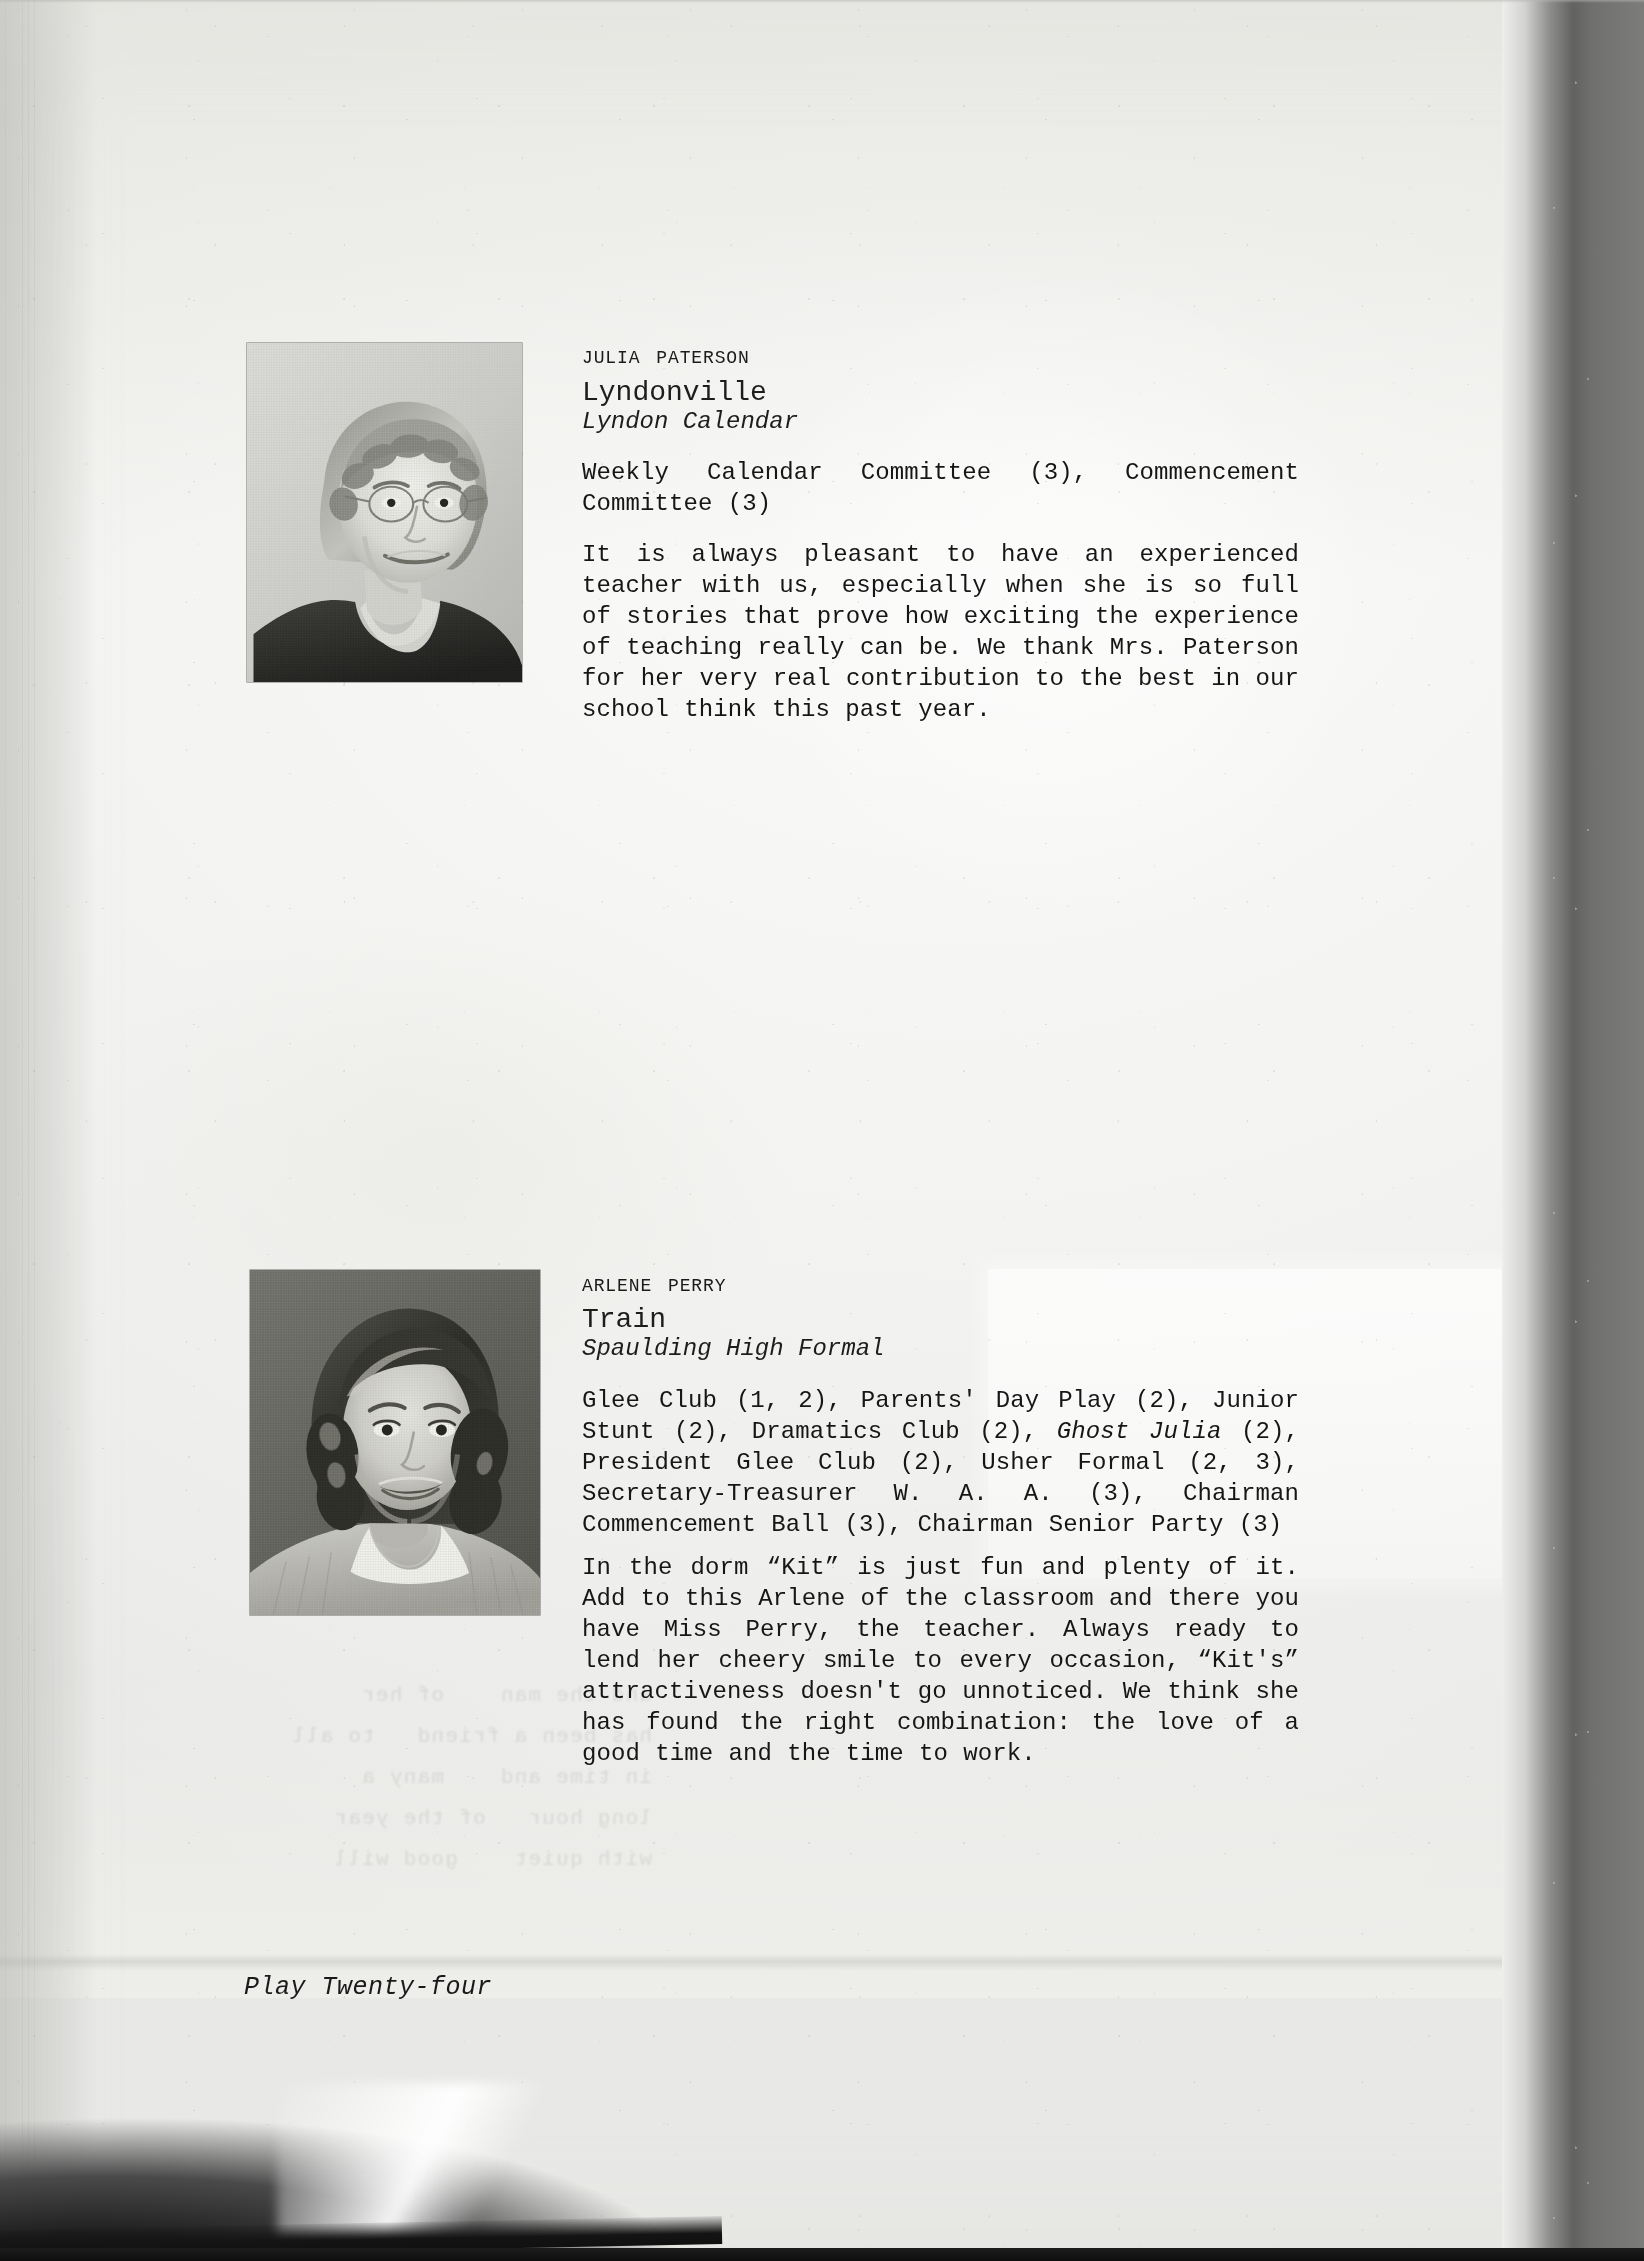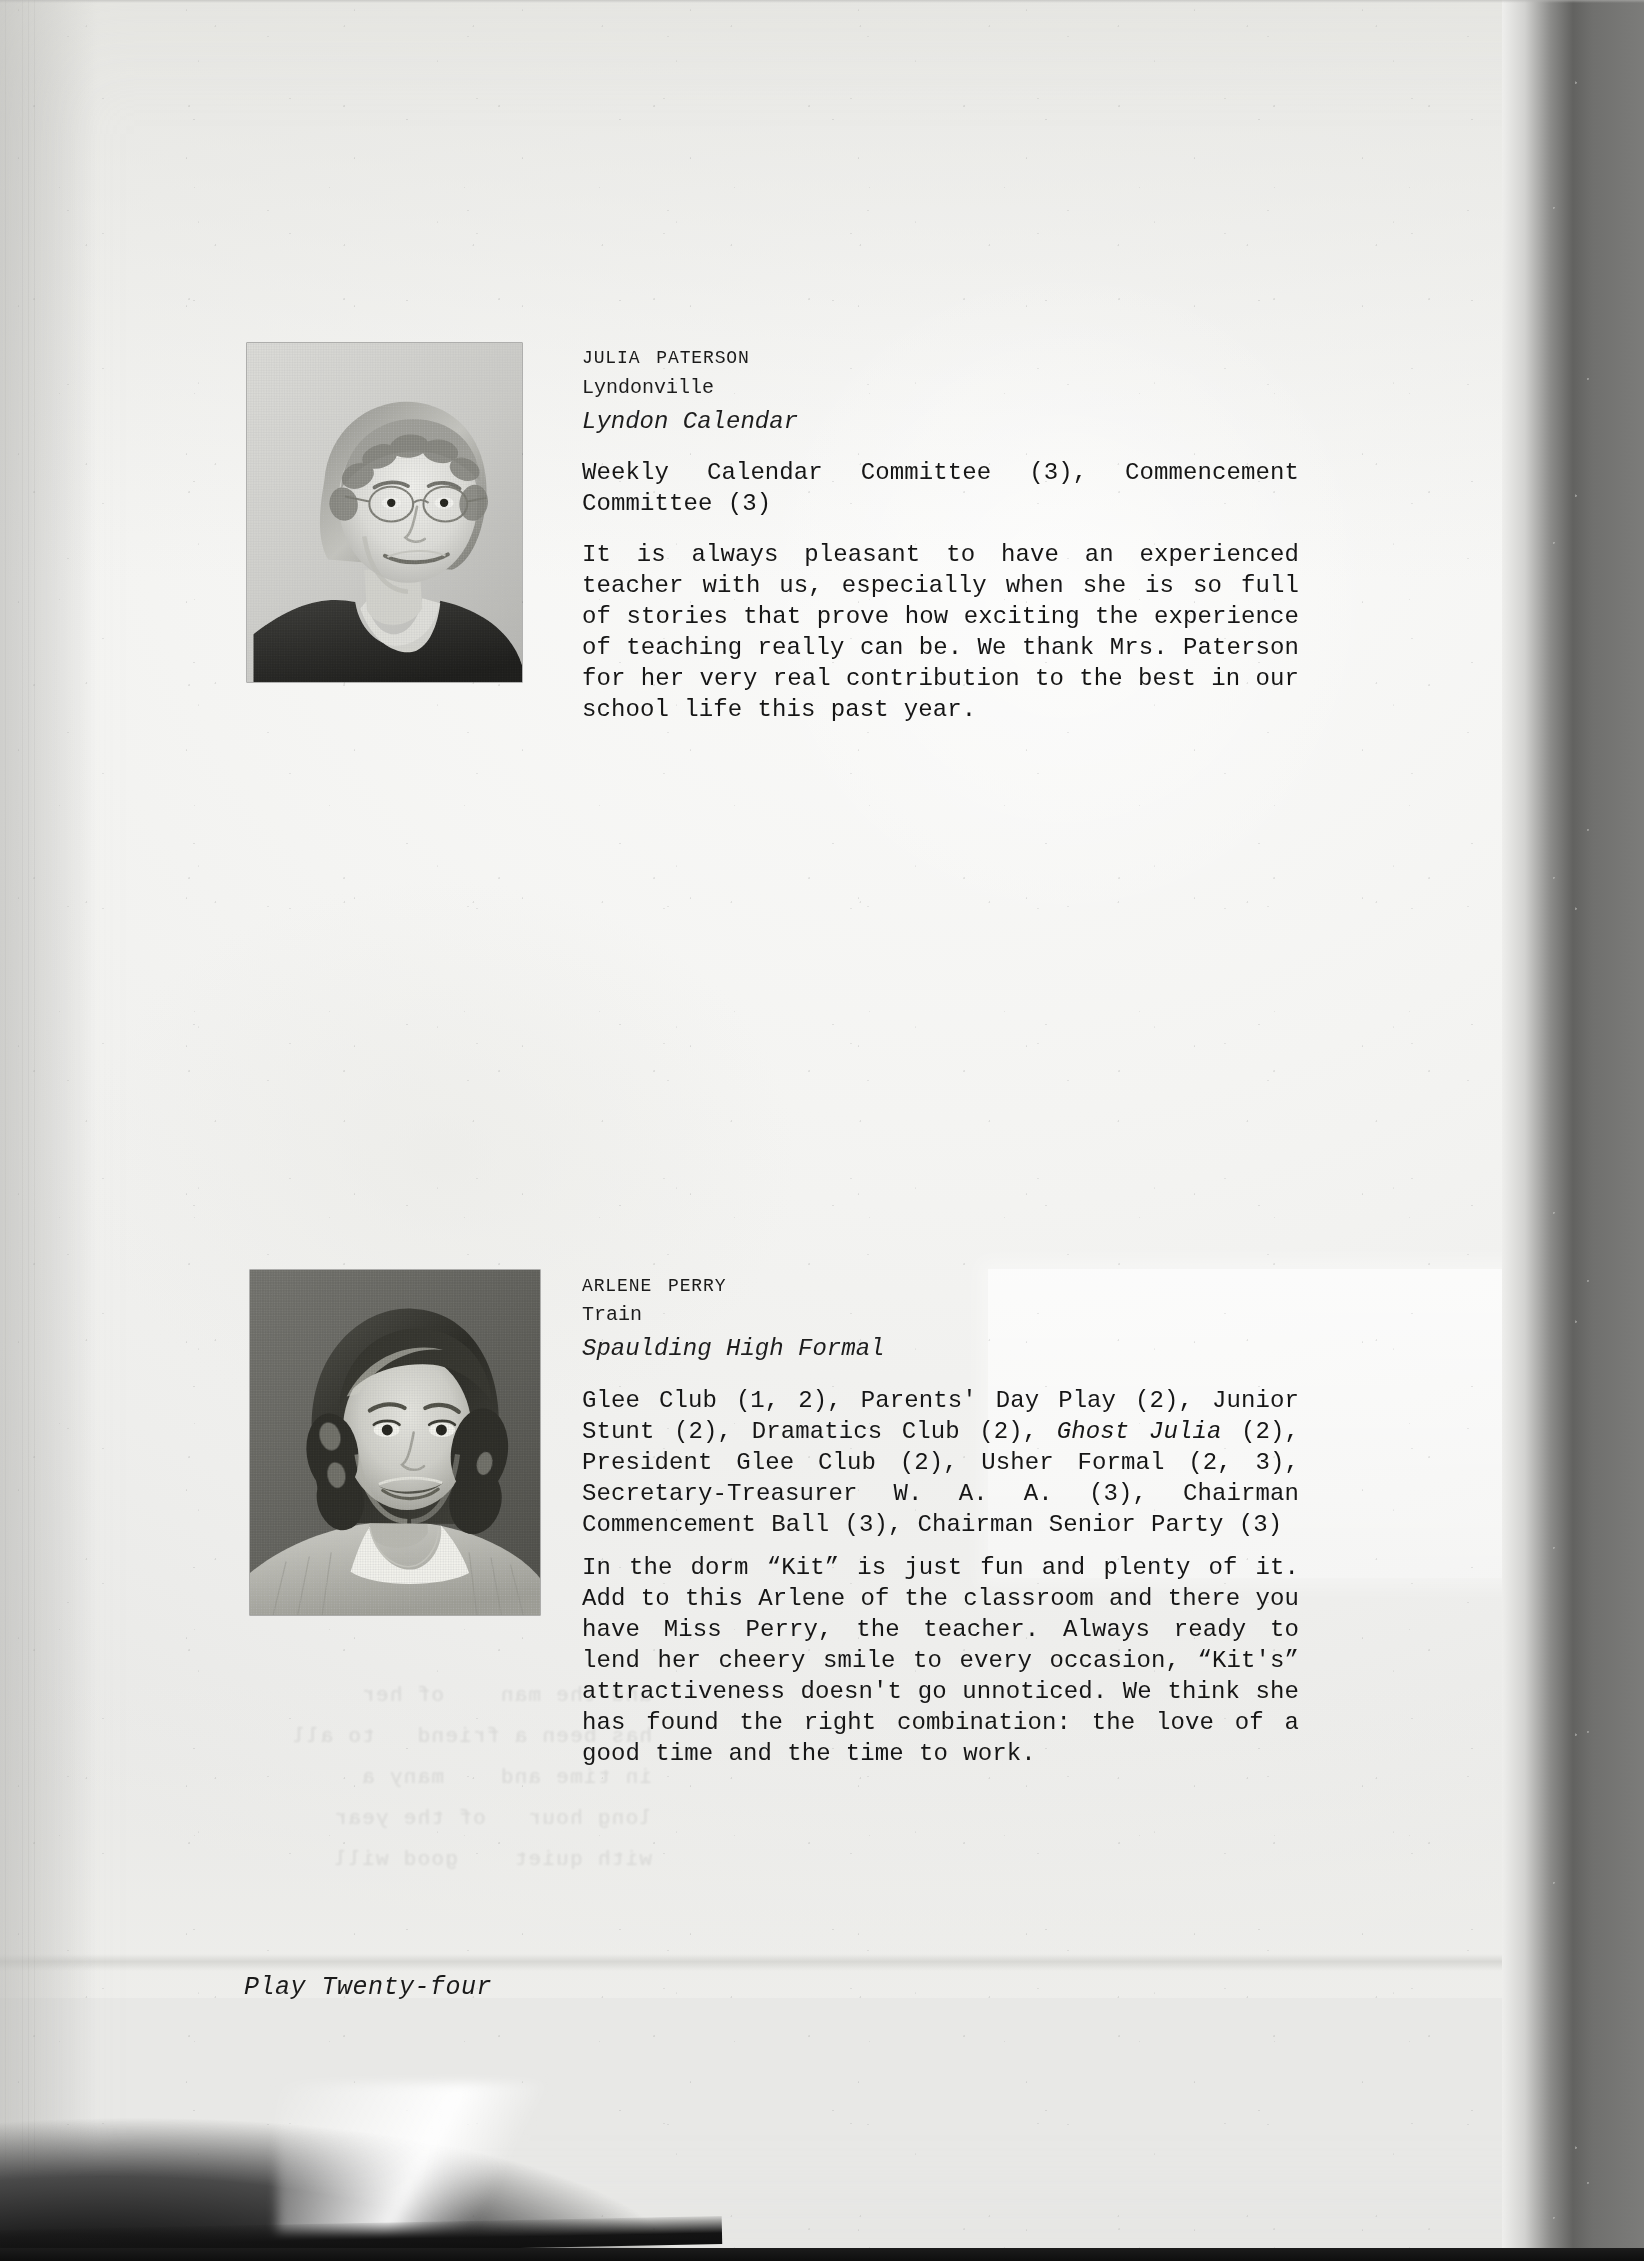--- a/index.html
+++ b/index.html
@@ -143,21 +143,21 @@
   #photo-perry{left:250px;top:1270px;width:290px;height:345px;
     background:linear-gradient(160deg,#6a6a66 0%,#5d5d59 45%,#4f4f4b 100%);}
 
   .txt{position:absolute;}
   .name{
     font-size:25px;letter-spacing:.035em;color:#1b1b1b;
     font-variant:small-caps;text-transform:lowercase;
     line-height:1.0;white-space:nowrap;
   }
   .name::first-letter{font-size:1em;}
-  .town{font-size:20px;color:#1d1d1d;line-height:1.12;white-space:nowrap;}
+  .town{font-size:28px;color:#1d1d1d;line-height:1.12;white-space:nowrap;}
   .school{font-size:24px;color:#1d1d1d;font-style:italic;line-height:1.12;white-space:nowrap;}
 
   .body{
     font-size:24px;line-height:1.29;color:#161616;
     text-align:justify;text-justify:inter-word;
     letter-spacing:.004em;word-spacing:.03em;
   }
   .body i{font-style:italic;}
   .col{width:717px;}
 
@@ -277,21 +277,21 @@
       <div class="dots"></div>
       <div class="halftone"></div>
     </div>
 
     <div class="txt name" style="left:582px;top:344px;">Julia Paterson</div>
     <div class="txt town" style="left:582px;top:377px;">Lyndonville</div>
     <div class="txt school" style="left:582px;top:409px;">Lyndon Calendar</div>
 
     <div class="txt body col" style="left:582px;top:458px;">Weekly Calendar Committee (3), Commencement Committee (3)</div>
 
-    <div class="txt body col" style="left:582px;top:540px;">It is always pleasant to have an experienced teacher with us, especially when she is so full of stories that prove how exciting the experience of teaching really can be. We thank Mrs. Paterson for her very real contribution to the best in our school life this past year.</div>
+    <div class="txt body col" style="left:582px;top:540px;">It is always pleasant to have an experienced teacher with us, especially when she is so full of stories that prove how exciting the experience of teaching really can be. We thank Mrs. Paterson for her very real contribution to the best in our school think this past year.</div>
   </div>
 
   <div class="entry" id="entry-perry">
 
     <div class="photo" id="photo-perry">
       <svg viewBox="0 0 450 535" width="290" height="345" preserveAspectRatio="none">
         <defs>
           <linearGradient id="pbg2" x1="0" y1="0" x2="1" y2="1">
             <stop offset="0" stop-color="#6f6f6a"></stop>
               <stop offset="0.5" stop-color="#5e5e59"></stop>

